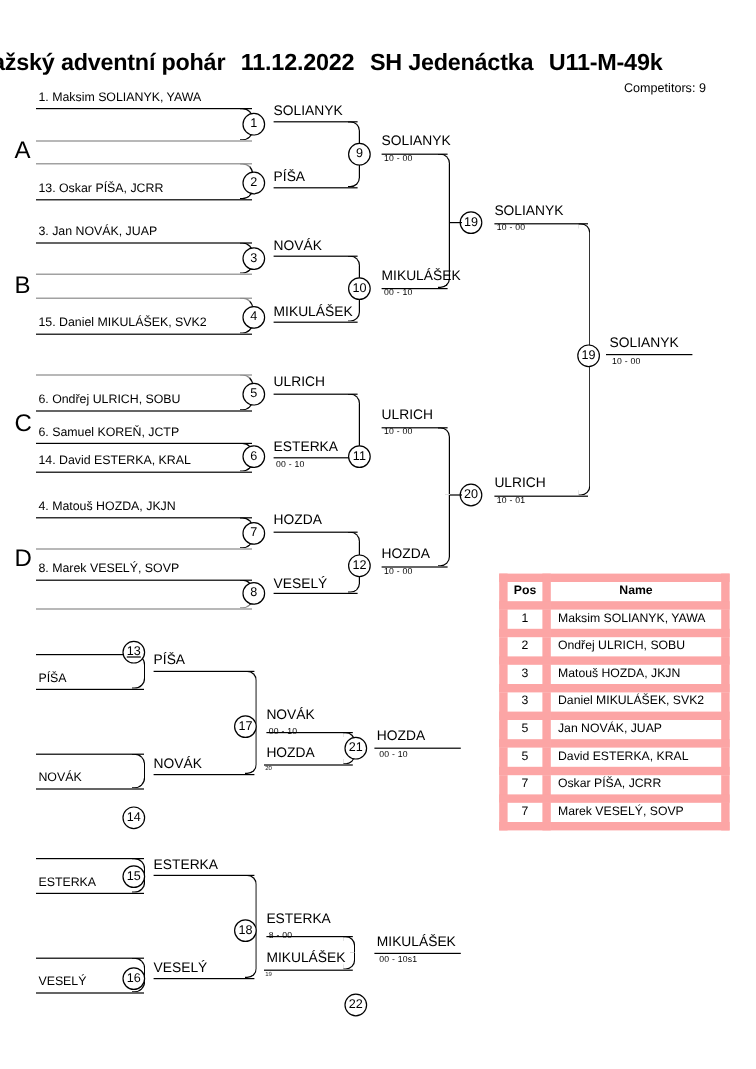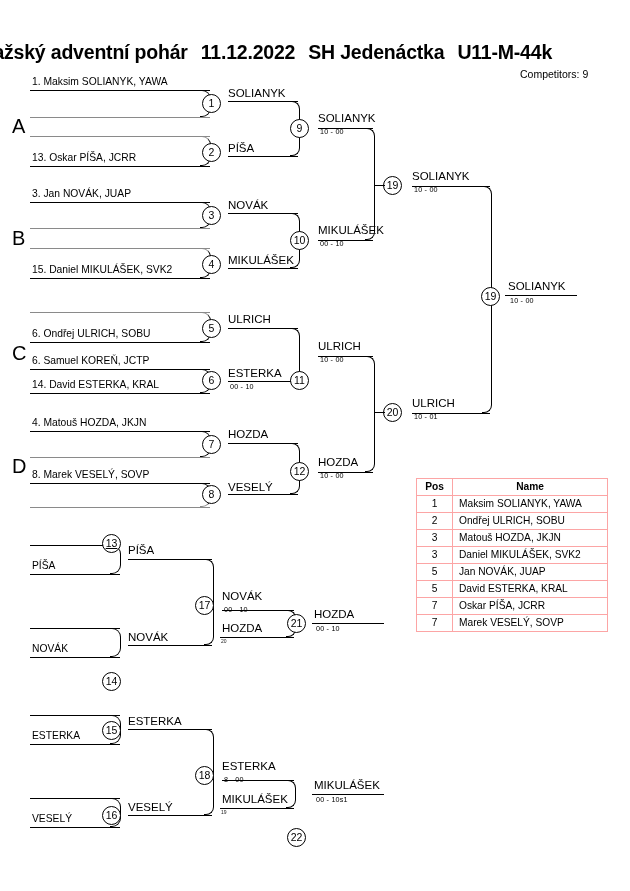--- a/index.html
+++ b/index.html
@@ -112,37 +112,37 @@
     font-weight: bold;
     margin-bottom: 4px;
   }
   table.results {
     border-collapse: collapse;
     width: 192px;
     border: 1.6px solid #000;
     background: #fff;
   }
   table.results th, table.results td {
-    border: 1px solid #fca5a5;
+    border: 7px solid #fca5a5;
     font-size: 10.2px;
     padding: 1px 2px;
     line-height: 14px;
     height: 16px;
   }
   table.results th { font-weight: bold; text-align: center; }
   table.results td.pos { width: 36px; text-align: center; }
   table.results td.nm { text-align: left; padding-left: 6px; }
 </style>
 </head>
 <body>
 
 <div class="root">
 
   <div class="title">
-    <span class="seg">ražský adventní pohár</span><span class="sp-lg"></span><span class="seg">11.12.2022</span><span class="sp-lg"></span><span class="seg">SH Jedenáctka</span><span class="sp-lg"></span><span class="seg">U11-M-44k</span>
+    <span class="seg">ražský adventní pohár</span><span class="sp-lg"></span><span class="seg">11.12.2022</span><span class="sp-lg"></span><span class="seg">SH Jedenáctka</span><span class="sp-lg"></span><span class="seg">U11-M-49k</span>
   </div>
   <div class="competitors">Competitors: 9</div>
 
   <div class="poolLabel" style="left:12px; top:115px;">A</div>
   <div class="poolLabel" style="left:12px; top:227px;">B</div>
   <div class="poolLabel" style="left:12px; top:342px;">C</div>
   <div class="poolLabel" style="left:12px; top:455px;">D</div>
 
   <div class="seed" style="left:32px; top:76px;">1. Maksim SOLIANYK, YAWA</div>
   <div class="hline" style="left:30px; top:90px; width:180px;"></div>

